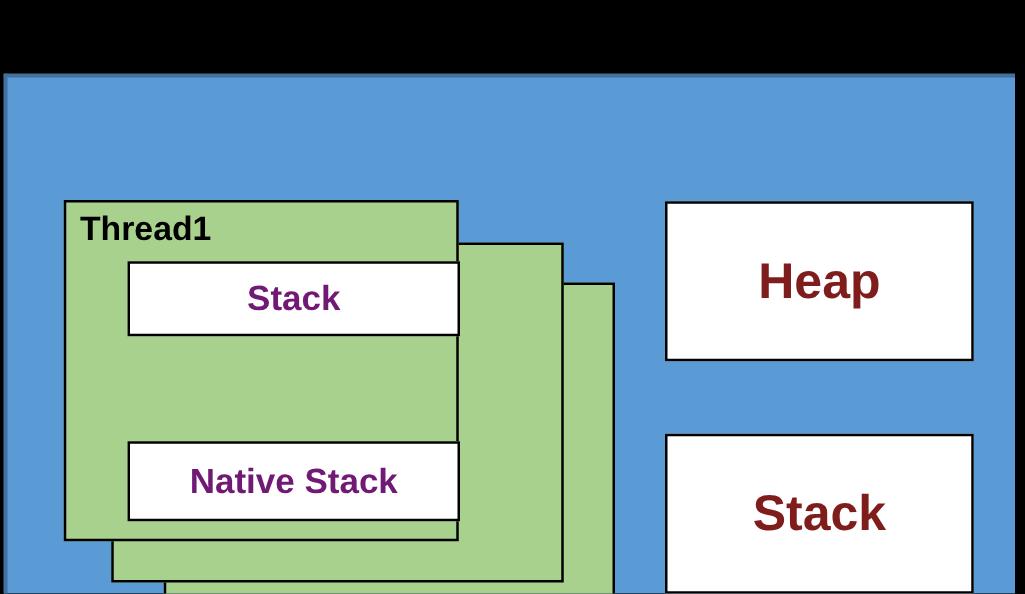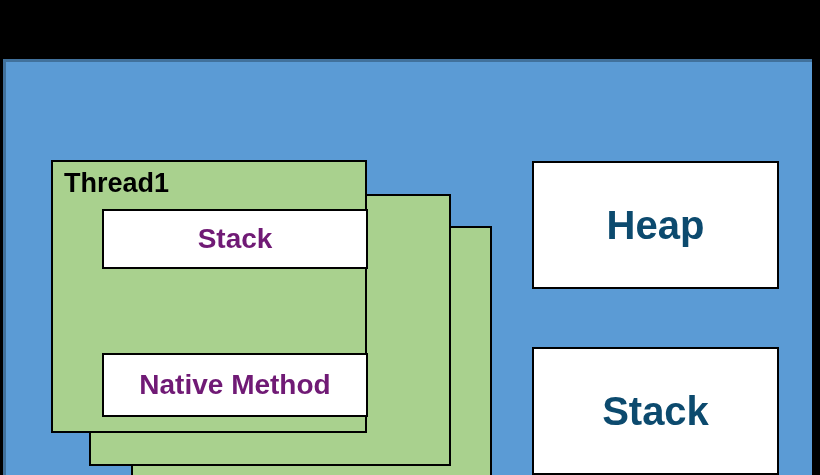--- a/index.html
+++ b/index.html
@@ -89,21 +89,21 @@
     border: 2px solid #000000;
     box-sizing: border-box;
     display: flex;
     align-items: center;
     justify-content: center;
     z-index: 5;
   }
   .memory-label {
     font-size: 40px;
     font-weight: bold;
-    color: #0c4a6e;
+    color: #7f1d1d;
     line-height: 1;
     white-space: nowrap;
   }
   .mem-heap   { left: 526px; top:  99px; width: 247px; height: 128px; }
   .mem-method { left: 526px; top: 285px; width: 247px; height: 128px; }
 </style>
 </head>
 <body>
 
 <div id="canvas">
@@ -119,21 +119,21 @@
     <div class="thread-box thread-front">
 
       <div class="thread-label">Thread1</div>
 
       <div class="component-box comp-stack">
         <span class="component-label">Stack</span>
       </div>
 
 
       <div class="component-box comp-native">
-        <span class="component-label">Native Method</span>
+        <span class="component-label">Native Stack</span>
       </div>
 
     </div>
 
     <div class="memory-box mem-heap">
       <span class="memory-label">Heap</span>
     </div>
 
     <div class="memory-box mem-method">
       <span class="memory-label">Stack</span>

